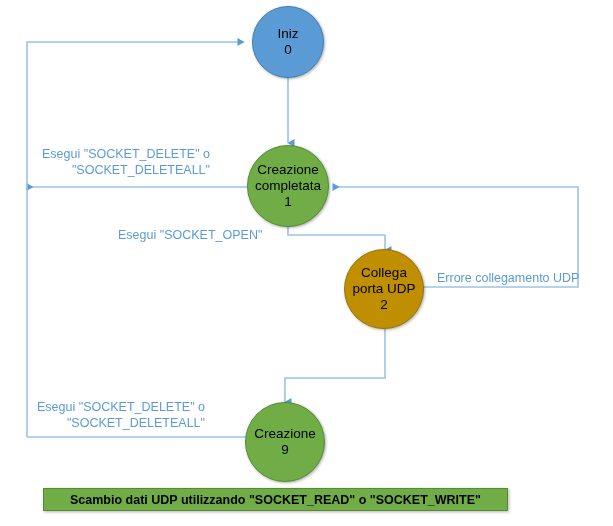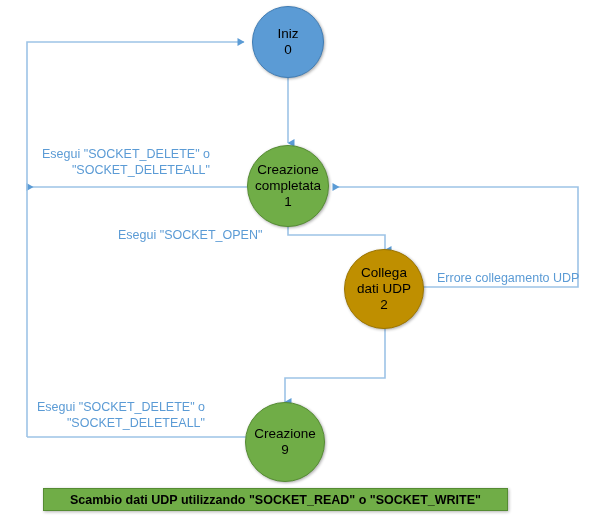--- a/index.html
+++ b/index.html
@@ -125,21 +125,21 @@
   </div>
 
   <div class="node node-green" style="left:247px; top:145px; width:82px; height:82px;">
     <span class="node-line">Creazione</span>
     <span class="node-line">completata</span>
     <span class="node-line">1</span>
   </div>
 
   <div class="node node-gold" style="left:344px; top:249px; width:80px; height:80px;text-align:center;">
     <span class="node-line">Collega</span>
-    <span class="node-line">dati UDP</span>
+    <span class="node-line">porta UDP</span>
     <span class="node-line">2</span>
   </div>
 
   <div class="node node-green" style="left:245px; top:402px; width:80px; height:80px;">
     <span class="node-line">Creazione</span>
     <span class="node-line">9</span>
   </div>
 
 
   <div class="edge-label align-right" style="left:30px; top:146px; width:180px;">Esegui "SOCKET_DELETE" o

